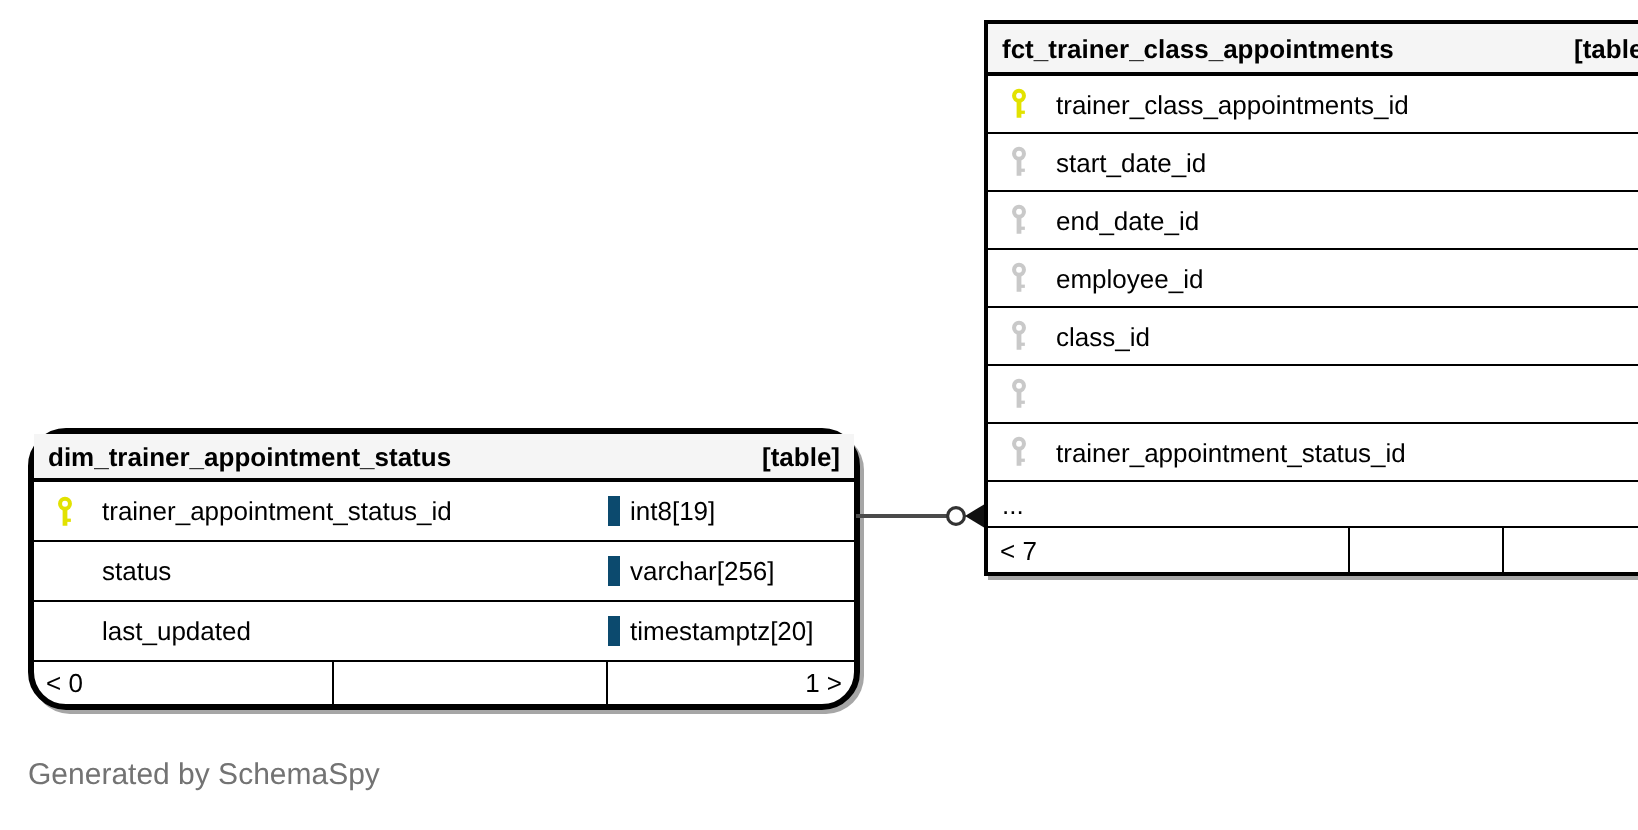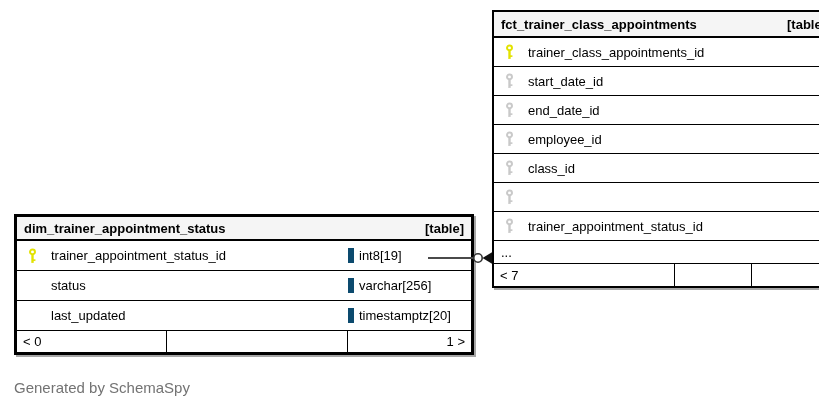--- a/index.html
+++ b/index.html
@@ -13,21 +13,21 @@
   }
   .tbl {
     position: absolute;
     background: #ffffff;
     border: 2px solid #000;
     box-shadow: 2px 2px 0 #a6a6a6;
     box-sizing: border-box;
     font-size: 13px;
   }
   .tbl.focus { border-width: 3px; }
-  .dim { left: 14px; top: 214px; width: 460px; }
+  .dim { left: 14px; top: 214px; width: 416px; border-radius: 19px; }
   .fct { left: 492px; top: 10px; width: 343px; }
 
   .tbl-header {
     display: flex;
     justify-content: space-between;
     align-items: center;
     background: #f5f5f5;
     border-bottom: 2px solid #000;
     padding: 0 7px;
     box-sizing: border-box;

